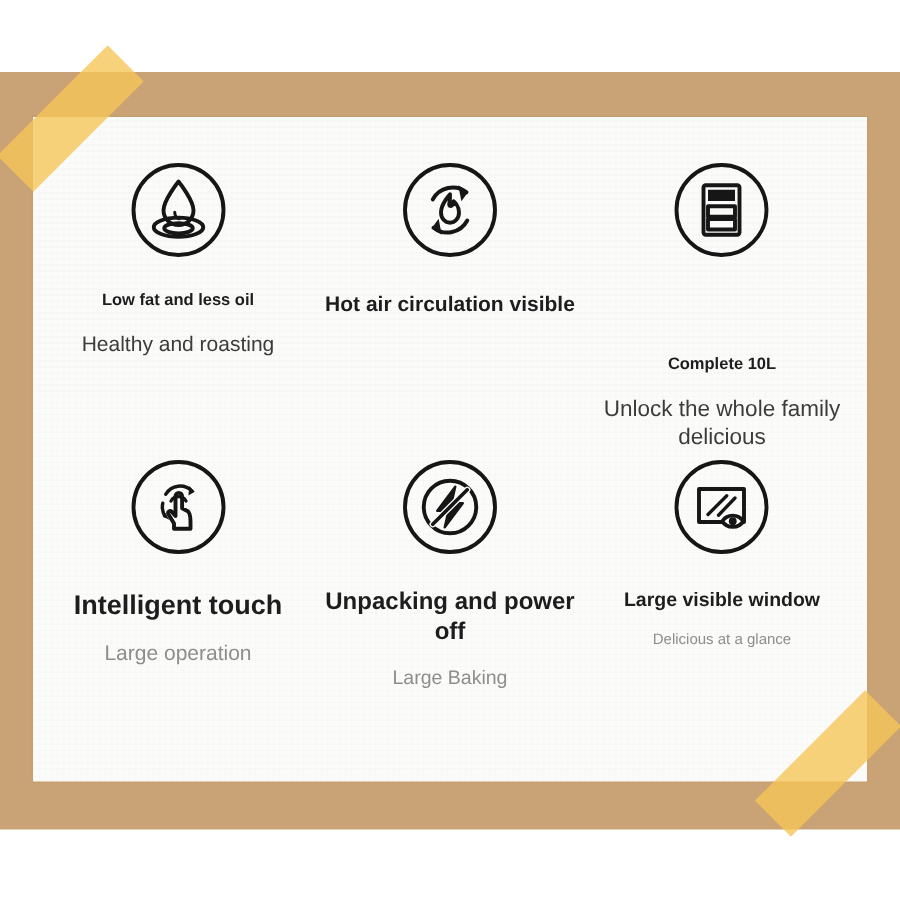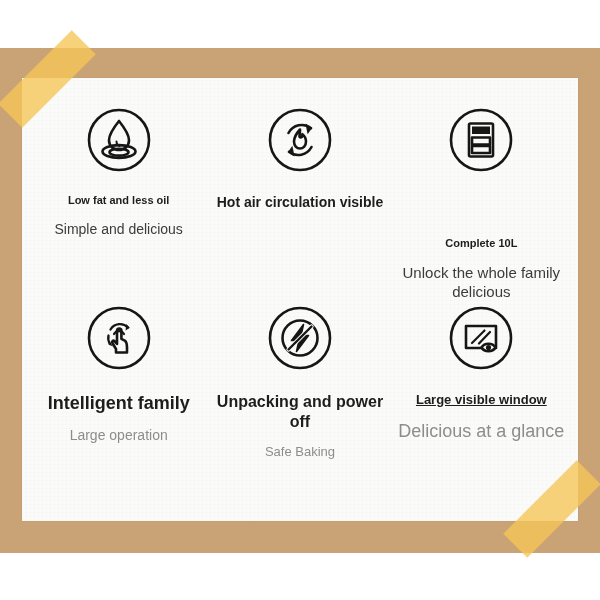--- a/index.html
+++ b/index.html
@@ -130,22 +130,22 @@
 
   .s-md .f-title { font-size: 11px; margin-top: 43px; }
   .s-md .f-sub   { font-size: 15px; color: #3c3c3c; }
 
   .s-lg .f-title { font-size: 18px; }
   .s-lg .f-sub   { font-size: 14px; }
 
   .s-nm .f-title { font-size: 16px; }
   .s-nm .f-sub   { font-size: 13px; }
 
-  .s-rg .f-title { font-size: 13px; text-decoration: underline; }
-  .s-rg .f-sub   { font-size: 18px; }
+  .s-rg .f-title { font-size: 13px; }
+  .s-rg .f-sub   { font-size: 10px; }
 </style>
 </head>
 <body>
 
 <div id="poster">
 
   <div class="tan-band"></div>
 
   <div class="card"></div>
 
@@ -155,21 +155,21 @@
       <div class="icon-wrap">
         <svg viewBox="0 0 72 72" fill="none" stroke="#161616" stroke-width="2.6" stroke-linecap="round" stroke-linejoin="round">
           <circle cx="36" cy="36" r="30"></circle>
           <path d="M36 17 C36 17 26 29.5 26 36.2 C26 41.8 30.5 46 36 46 C41.5 46 46 41.8 46 36.2 C46 29.5 36 17 36 17 Z"></path>
           <path d="M33.5 37.5 C33.5 40 34.8 41.6 36.6 41.9" stroke-width="2"></path>
           <ellipse cx="36" cy="47.5" rx="16.5" ry="6.4"></ellipse>
           <ellipse cx="36" cy="48.2" rx="9.5" ry="3.4"></ellipse>
         </svg>
       </div>
       <p class="f-title">Low fat and less oil</p>
-      <p class="f-sub">Simple and delicious</p>
+      <p class="f-sub">Healthy and roasting</p>
     </div>
 
     <div class="feature s-sm">
       <div class="icon-wrap">
         <svg viewBox="0 0 72 72" fill="none" stroke="#161616" stroke-width="2.6" stroke-linecap="round" stroke-linejoin="round">
           <circle cx="36" cy="36" r="30"></circle>
           <path d="M24.5 29 A15 15 0 0 1 47 24.2"></path>
           <path d="M47.5 43 A15 15 0 0 1 25 47.8"></path>
           <path d="M41.5 19.5 L48.2 23.8 L43.6 30.2" fill="#161616" stroke="none"></path>
           <path d="M30.5 52.5 L23.8 48.2 L28.4 41.8" fill="#161616" stroke="none"></path>
@@ -198,36 +198,36 @@
         <svg viewBox="0 0 72 72" fill="none" stroke="#161616" stroke-width="2.6" stroke-linecap="round" stroke-linejoin="round">
           <circle cx="36" cy="36" r="30"></circle>
           <path d="M27.5 27.5 A11 11 0 0 1 45 25.5" stroke-width="2.3"></path>
           <path d="M27 42 A11.5 11.5 0 0 1 25.5 33.5" stroke-width="2.3"></path>
           <path d="M43.2 22 L46.8 25.8 L42.6 28.4" fill="#161616" stroke="none"></path>
           <path d="M30 44.6 L25.6 42.4 L25.2 37.2" fill="#161616" stroke="none"></path>
           <path d="M31 32 A5.8 5.8 0 0 1 41 32" stroke-width="2.2"></path>
           <path d="M34 28.8 L34 42 L31.5 39.2 C30.2 38 28.4 39.4 29.4 41 L33 47 L33 50.5 L44 50.5 L44 45.5 C44 42 43.4 40 42.2 38.8 L38.4 36.8 L38.4 28.8 A2.2 2.2 0 0 0 34 28.8 Z"></path>
         </svg>
       </div>
-      <p class="f-title">Intelligent family</p>
+      <p class="f-title">Intelligent touch</p>
       <p class="f-sub">Large operation</p>
     </div>
 
     <div class="feature s-nm">
       <div class="icon-wrap">
         <svg viewBox="0 0 72 72" fill="none" stroke="#161616" stroke-width="2.6" stroke-linecap="round" stroke-linejoin="round">
           <circle cx="36" cy="36" r="30"></circle>
           <circle cx="36" cy="36" r="17.5"></circle>
           <path d="M39.5 22.5 L27.5 38.5 L35 38.5 L32.5 49.5 L44.5 33.5 L37 33.5 Z" fill="#161616" stroke="#161616" stroke-width="1.6"></path>
           <path d="M24.5 47.5 L47.5 24.5" stroke="#fbfbfa" stroke-width="4.2"></path>
           <path d="M24.5 47.5 L47.5 24.5" stroke="#161616" stroke-width="2.4"></path>
         </svg>
       </div>
       <p class="f-title">Unpacking and power off</p>
-      <p class="f-sub">Safe Baking</p>
+      <p class="f-sub">Large Baking</p>
     </div>
 
     <div class="feature s-rg">
       <div class="icon-wrap">
         <svg viewBox="0 0 72 72" fill="none" stroke="#161616" stroke-width="2.6" stroke-linecap="round" stroke-linejoin="round">
           <circle cx="36" cy="36" r="30"></circle>
           <rect x="21" y="24" width="30" height="22"></rect>
           <path d="M27 41 L39.5 28.5" stroke-width="2.2"></path>
           <path d="M34 41.5 L45 30" stroke-width="2.2"></path>
           <path d="M36.5 45.5 C39.5 40.5 47.5 40.5 50.5 45.5 C47.5 50.5 39.5 50.5 36.5 45.5 Z" fill="#fbfbfa"></path>

